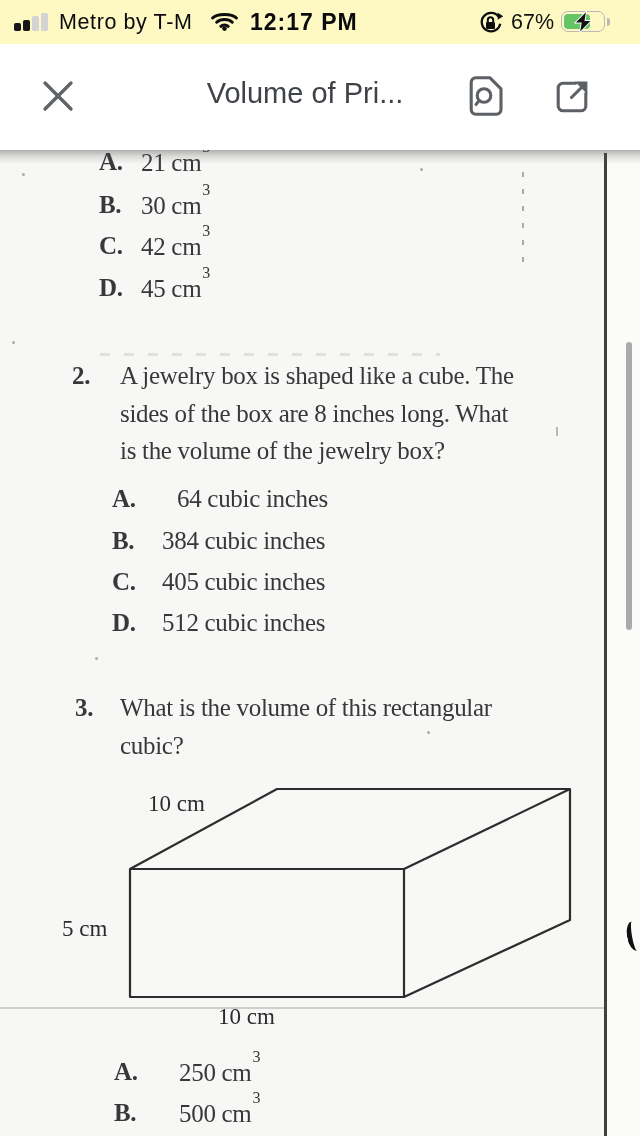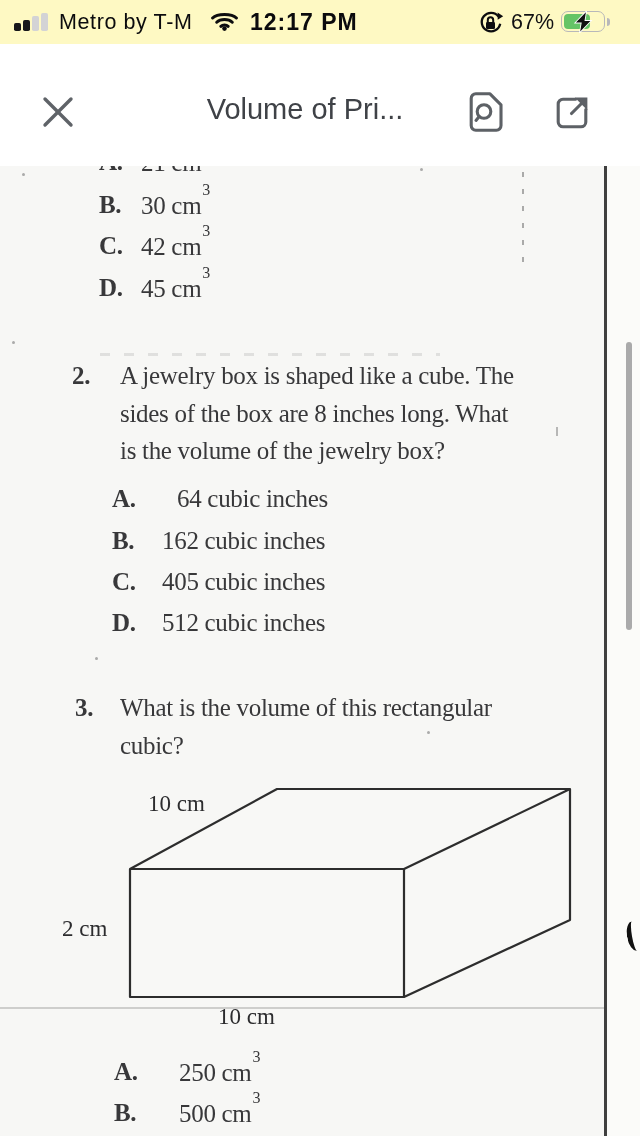--- a/index.html
+++ b/index.html
@@ -20,21 +20,21 @@
   .time{position:absolute;left:250px;top:9px;font-size:23px;font-weight:600;letter-spacing:1px;color:#0b0b0d;}
   .rotlock{position:absolute;left:477px;top:11px;}
   .batpct{position:absolute;left:511px;top:10px;font-size:21.5px;color:#101012;text-align:right;}
   .battery{position:absolute;left:561px;top:11px;width:50px;height:22px;}
   .bat-shell{position:absolute;left:0;top:0;width:44px;height:21px;border:1.5px solid #b8b8ba;border-radius:7px;box-sizing:border-box;}
   .bat-fill{position:absolute;left:2.8px;top:2.8px;width:26px;height:15.4px;border-radius:4px;}
   .bat-cap{position:absolute;left:45.8px;top:6.8px;width:3.2px;height:8.4px;background:#b8b8ba;border-radius:0 3px 3px 0;}
   .bat-bolt{position:absolute;left:0;top:0;}
 
   
-  .toolbar{position:absolute;top:60px;left:0;width:640px;height:106px;background:#fff;z-index:25;}
+  .toolbar{position:absolute;top:44px;left:0;width:640px;height:106px;background:#fff;z-index:25;}
   .btn{background:none;border:none;padding:0;margin:0;cursor:pointer;position:absolute;}
   .close-btn{left:40px;top:34px;width:36px;height:36px;}
   .tb-title{position:absolute;left:140px;top:33px;width:330px;text-align:center;
     font-size:29px;color:#3f4247;white-space:nowrap;overflow:hidden;}
   .find-btn{left:465px;top:30px;width:42px;height:46px;}
   .open-btn{left:551px;top:33px;width:42px;height:42px;}
 
   
   .docarea{position:absolute;top:150px;left:0;width:640px;height:986px;background:#f7f7f5;}
   .docstrip{position:absolute;top:150px;left:606px;width:34px;height:986px;background:#fbfbf9;}
@@ -168,21 +168,21 @@
 <div class="qline serif" style="top:362px">A jewelry box is shaped like a cube. The</div>
 <div class="qline serif" style="top:400px">sides of the box are 8 inches long. What</div>
 <div class="qline serif" style="top:437px">is the volume of the jewelry box?</div>
 
 <div class="row serif" style="top:485px">
   <span class="opt-lbl" style="left:112px">A.</span>
   <span class="opt-val" style="left:177px">64 cubic inches</span>
 </div>
 <div class="row serif" style="top:527px">
   <span class="opt-lbl" style="left:112px">B.</span>
-  <span class="opt-val" style="left:162px">162 cubic inches</span>
+  <span class="opt-val" style="left:162px">384 cubic inches</span>
 </div>
 <div class="row serif" style="top:568px">
   <span class="opt-lbl" style="left:112px">C.</span>
   <span class="opt-val" style="left:162px">405 cubic inches</span>
 </div>
 <div class="row serif" style="top:609px">
   <span class="opt-lbl" style="left:112px">D.</span>
   <span class="opt-val" style="left:162px">512 cubic inches</span>
 </div>
 
@@ -192,21 +192,21 @@
 
 <svg class="abs" style="left:0;top:780px" width="640" height="256" viewBox="0 0 640 256">
   <polygon points="130,89 277,9 570,9 570,140 404,217 130,217" fill="#f8f8f6"></polygon>
   <g fill="none" stroke="#2d2d2d" stroke-width="2.2" stroke-linejoin="round">
     <polygon points="130,89 404,89 404,217 130,217"></polygon>
     <polyline points="130,89 277,9 570,9 404,89"></polyline>
     <polyline points="570,9 570,140 404,217"></polyline>
   </g>
 </svg>
 <div class="figlabel" style="left:148px;top:791px">10 cm</div>
-<div class="figlabel" style="left:62px;top:916px">2 cm</div>
+<div class="figlabel" style="left:62px;top:916px">5 cm</div>
 <div class="figlabel" style="left:218px;top:1004px">10 cm</div>
 
 <div class="row serif" style="top:1058px">
   <span class="opt-lbl" style="left:114px">A.</span>
   <span class="opt-val" style="left:179px"><span>250 cm</span><sup class="s3">3</sup></span>
 </div>
 <div class="row serif" style="top:1099px">
   <span class="opt-lbl" style="left:114px">B.</span>
   <span class="opt-val" style="left:179px"><span>500 cm</span><sup class="s3">3</sup></span>
 </div>

